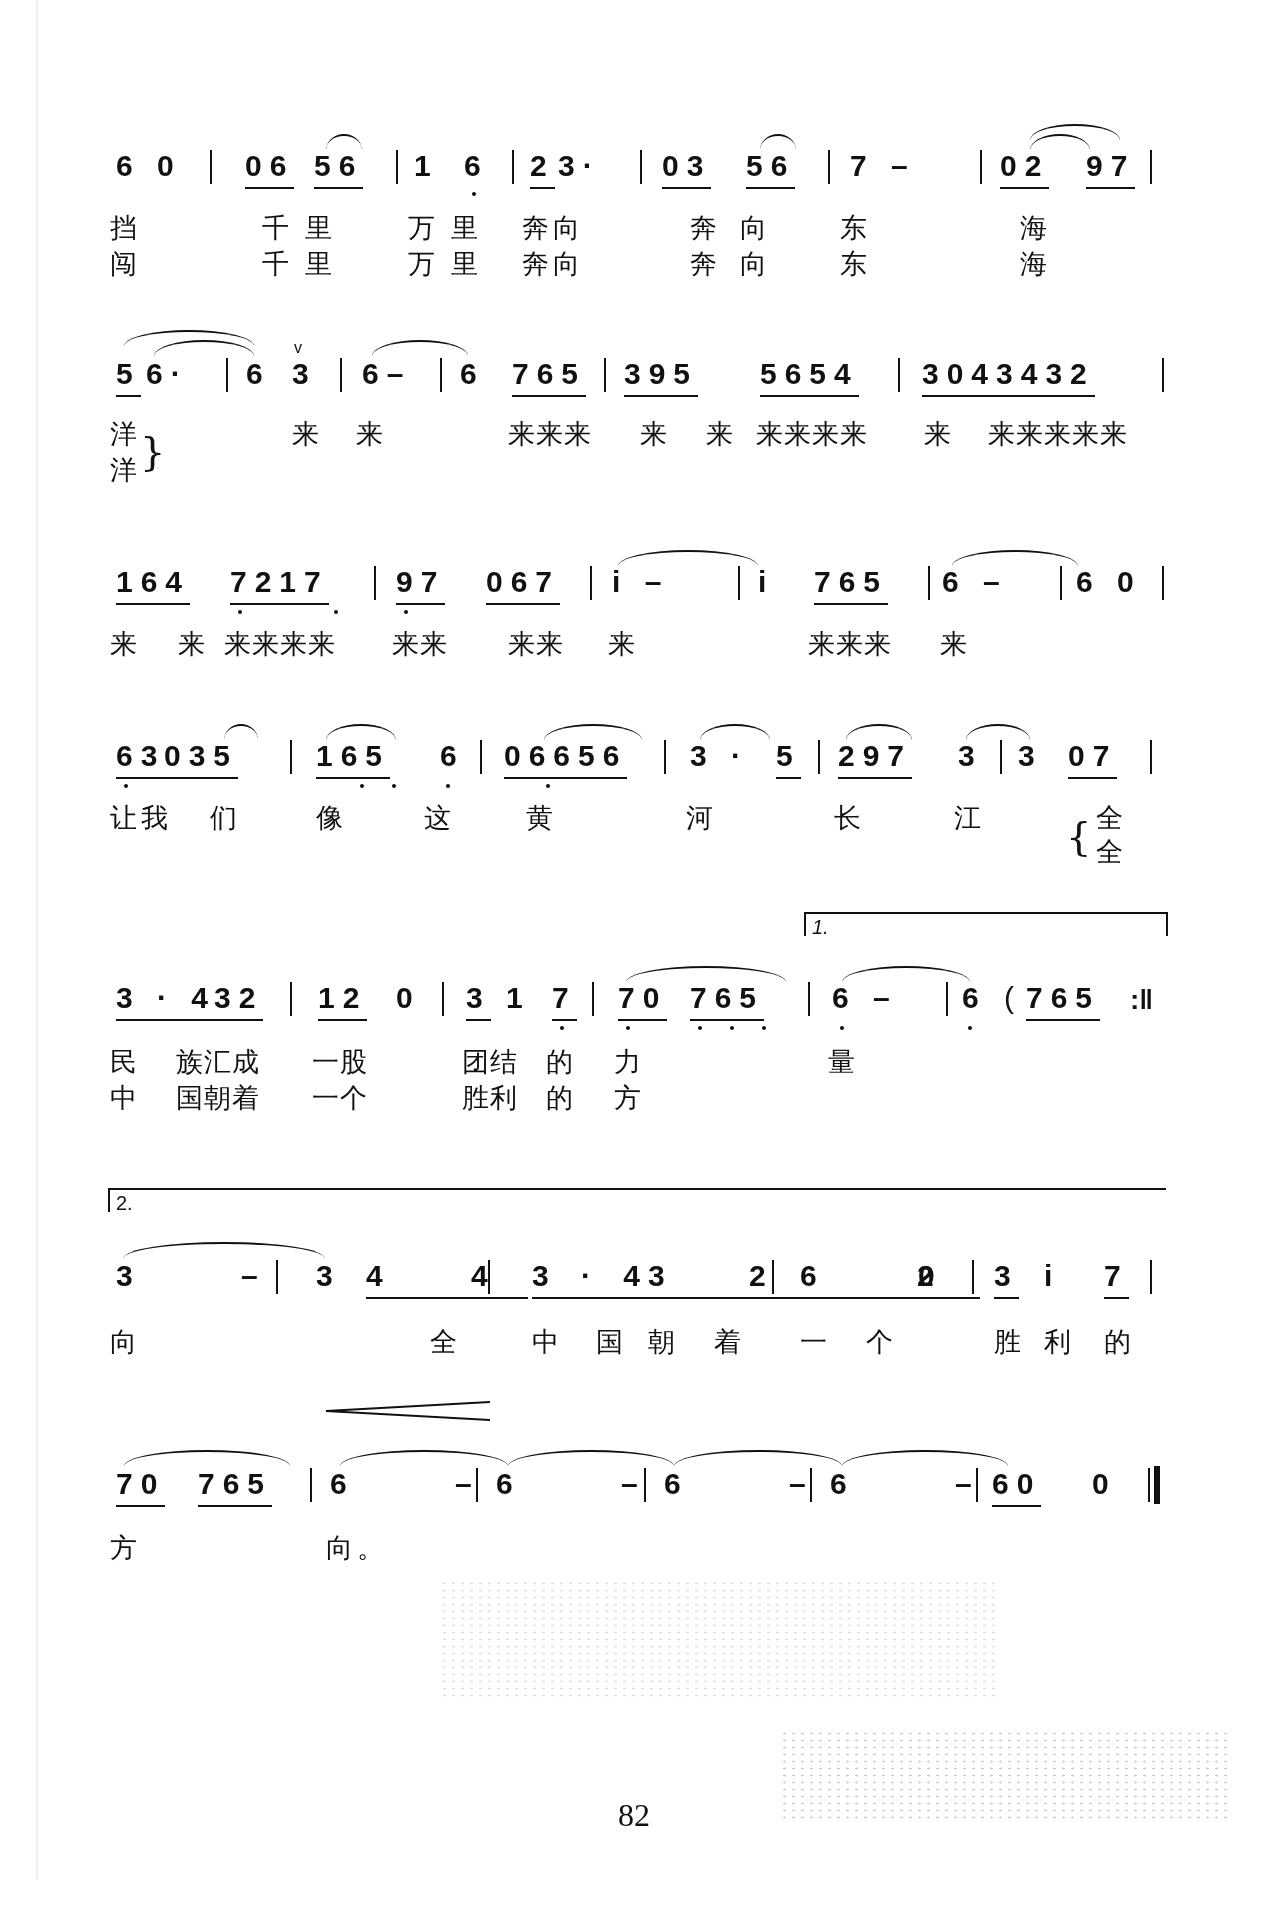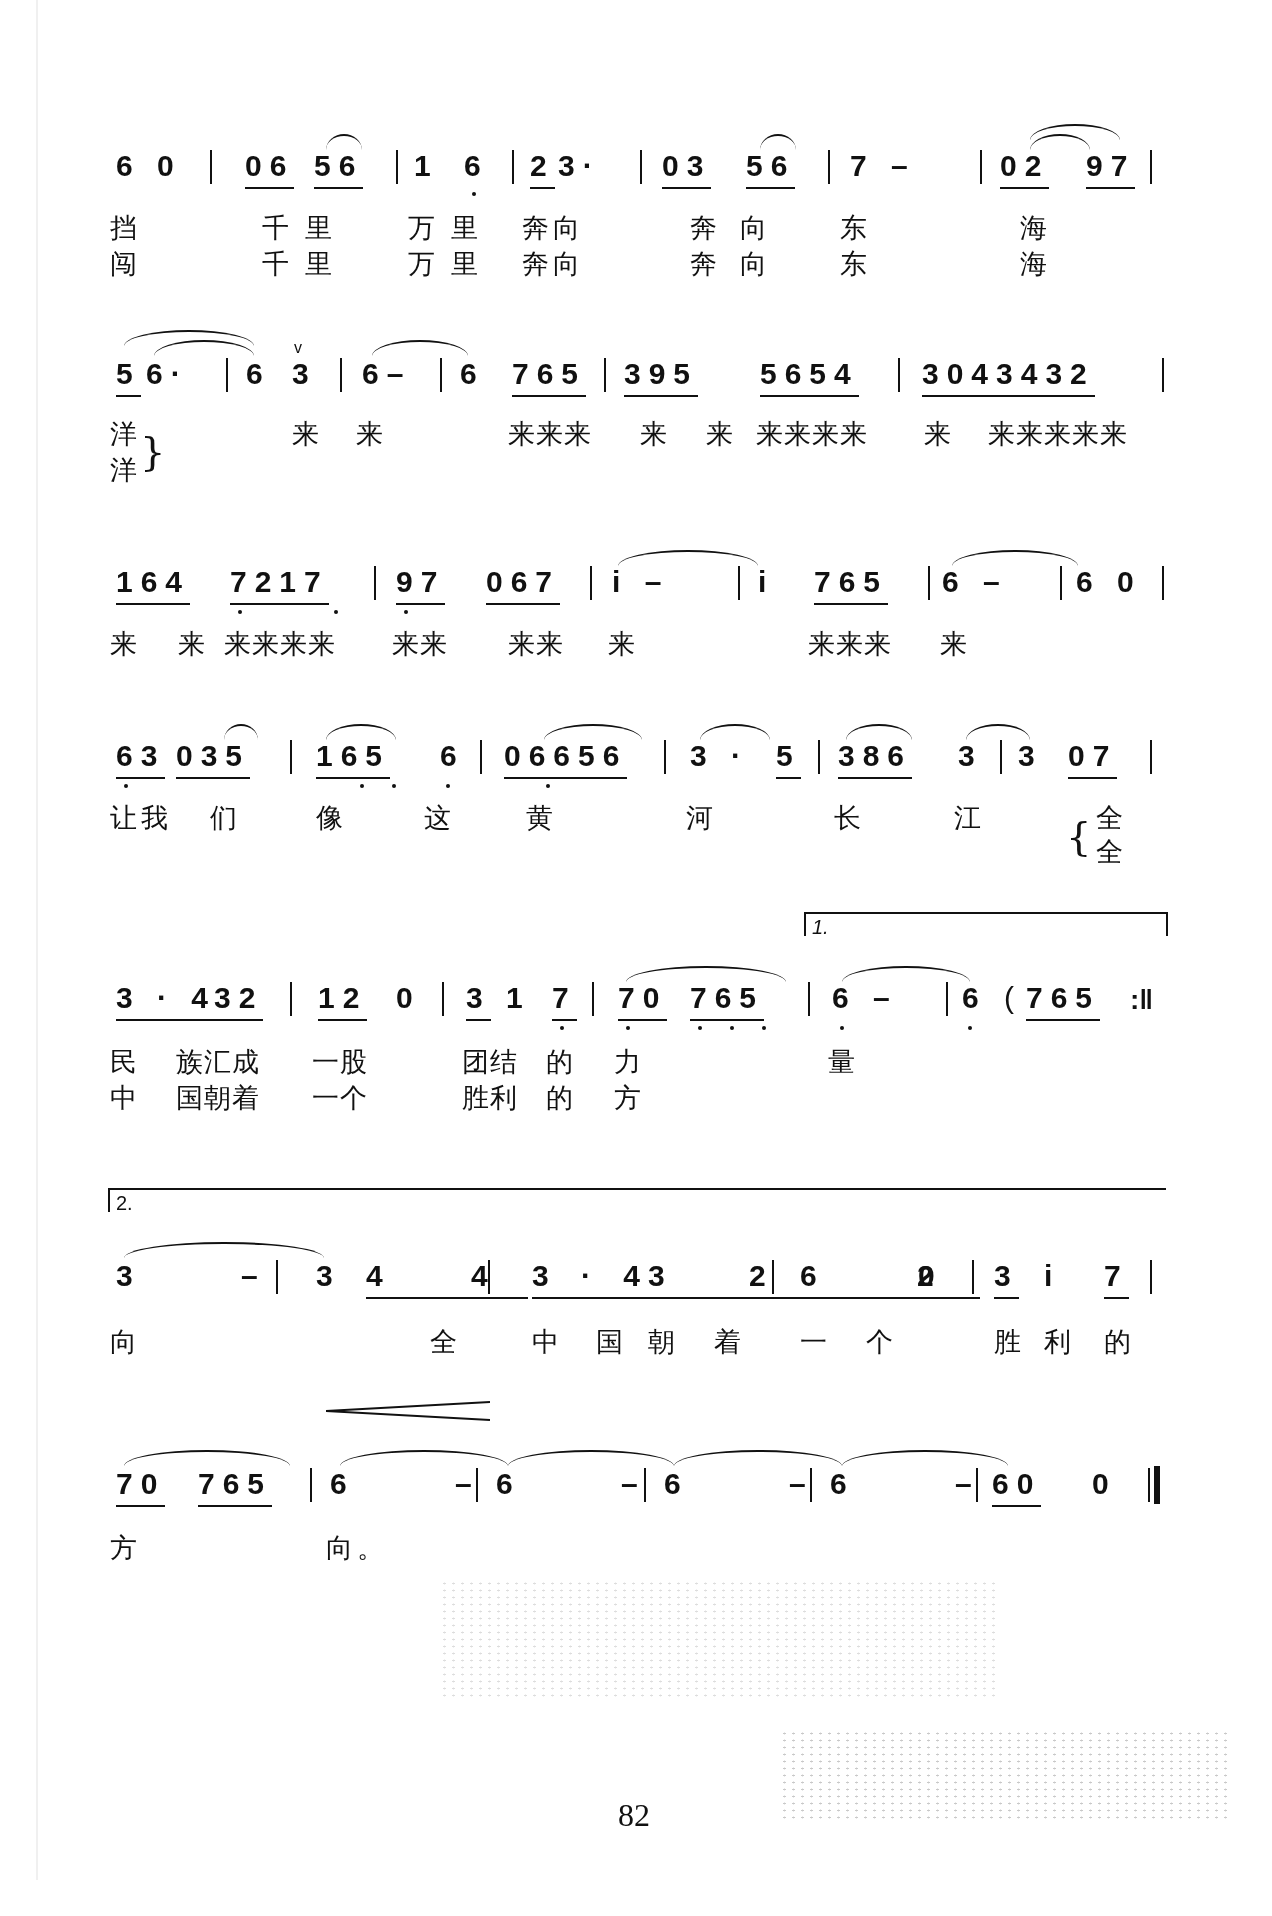--- a/index.html
+++ b/index.html
@@ -139,39 +139,39 @@
   <span class="lyr" style="left:508px;top:66px;letter-spacing:1px">来来</span>
   <span class="lyr" style="left:608px;top:66px">来</span>
   <span class="lyr" style="left:808px;top:66px;letter-spacing:1px">来来来</span>
   <span class="lyr" style="left:940px;top:66px">来</span>
 </div>
 
 <div class="system" style="top:736px;">
   <div class="notes">
     <span class="tok ul1" style="left:116px">63</span>
     <div class="dot-below" style="left:124px;top:48px"></div>
-    <span class="tok ul1" style="left:176px">035</span>
+    <span class="tok ul1" style="left:164px">035</span>
     <div class="slur" style="left:224px;top:-12px;width:34px"></div>
     <div class="bar" style="left:290px"></div>
     <span class="tok ul1" style="left:316px">165</span>
     <div class="dot-below" style="left:360px;top:48px"></div>
     <div class="dot-below" style="left:392px;top:48px"></div>
     <div class="slur" style="left:326px;top:-12px;width:70px"></div>
     <span class="tok" style="left:440px">6</span>
     <div class="dot-below" style="left:446px;top:48px"></div>
     <div class="bar" style="left:480px"></div>
     <span class="tok ul1" style="left:504px">06656</span>
     <div class="dot-below" style="left:546px;top:48px"></div>
     <div class="slur" style="left:544px;top:-12px;width:98px"></div>
     <div class="bar" style="left:664px"></div>
     <span class="tok" style="left:690px">3 ·</span>
     <span class="tok ul1" style="left:776px">5</span>
     <div class="slur" style="left:700px;top:-12px;width:70px"></div>
     <div class="bar" style="left:818px"></div>
-    <span class="tok ul1" style="left:838px">386</span>
+    <span class="tok ul1" style="left:838px">297</span>
     <span class="tok" style="left:958px">3</span>
     <div class="slur" style="left:846px;top:-12px;width:66px"></div>
     <div class="slur" style="left:966px;top:-12px;width:64px"></div>
     <div class="bar" style="left:1000px"></div>
     <span class="tok" style="left:1018px">3</span>
     <span class="tok ul1" style="left:1068px">07</span>
     <div class="bar" style="left:1150px"></div>
   </div>
   <span class="lyr" style="left:110px;top:66px">让我</span>
   <span class="lyr" style="left:210px;top:66px">们</span>

